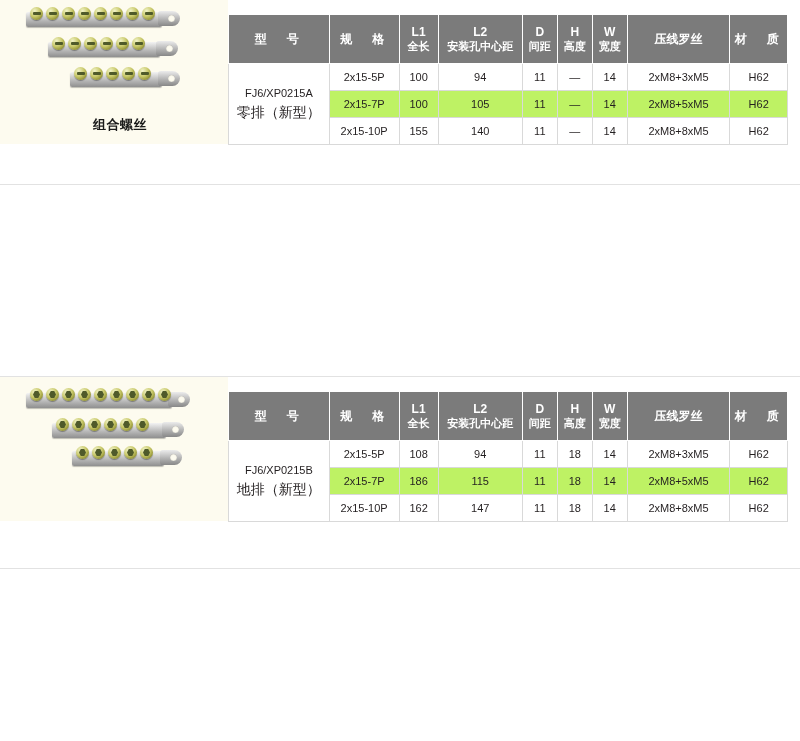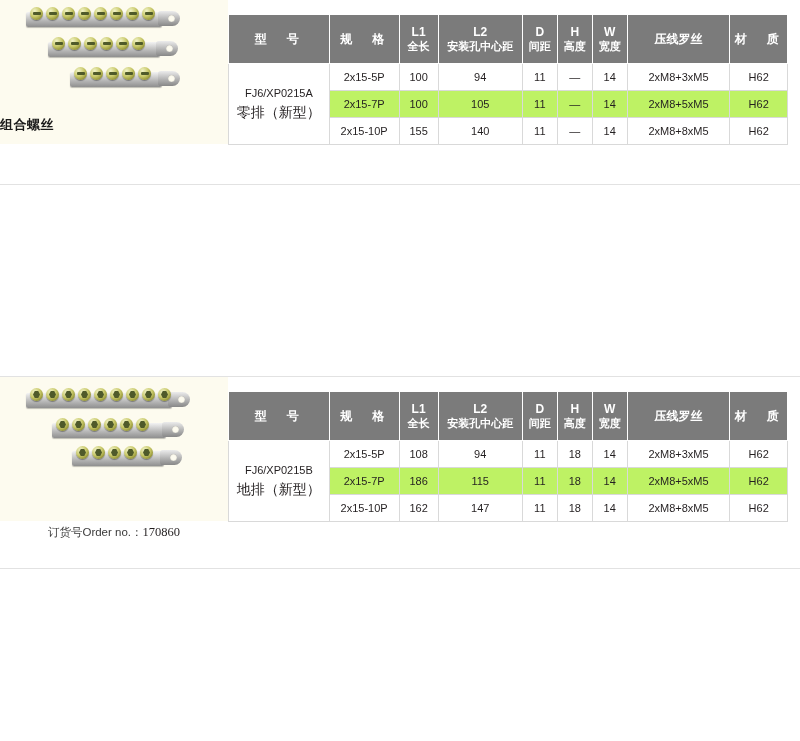--- a/index.html
+++ b/index.html
@@ -47,20 +47,21 @@
     left: 8px;
     top: 4px;
     width: 212px;
     height: 108px;
   }
   .prod-caption {
     position: absolute;
     left: 0;
     bottom: 10px;
     width: 240px;
+    text-align: center;
     font-size: 13px;
     font-weight: bold;
     color: #1a1a1a;
     letter-spacing: 0.5px;
   }
   .order-line {
     position: absolute;
     left: 0;
     top: 148px;
     width: 228px;
@@ -342,23 +343,20 @@
             <div class="plate" style="width:92px;"></div>
             <div class="lug" style="left:88px; top:-1px;"></div>
             <div class="screw hex" style="left:4px;  top:-5px;"></div>
             <div class="screw hex" style="left:20px; top:-5px;"></div>
             <div class="screw hex" style="left:36px; top:-5px;"></div>
             <div class="screw hex" style="left:52px; top:-5px;"></div>
             <div class="screw hex" style="left:68px; top:-5px;"></div>
           </div>
         </div>
       </div>
-      <div class="order-line">
-        <span>订货号Order no.：</span><span class="num">170860</span>
-      </div>
     </div>
 
     <div class="tbl-wrap" style="top:206px;">
       <table class="spec">
         <colgroup>
           <col class="c-model">
             <col class="c-spec">
             <col class="c-l1">
             <col class="c-l2">
           <col class="c-d">

